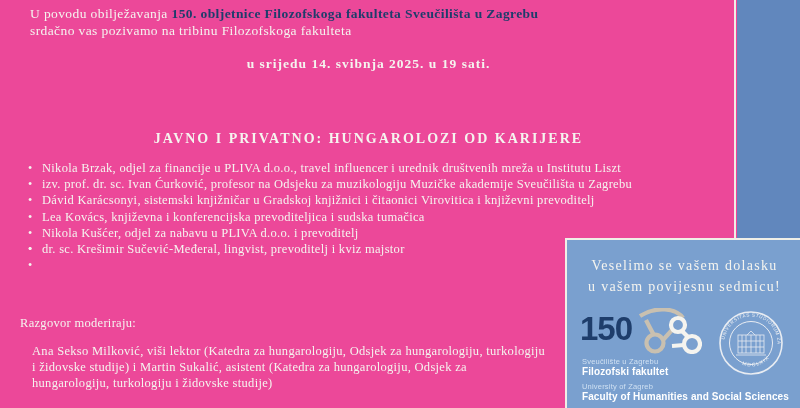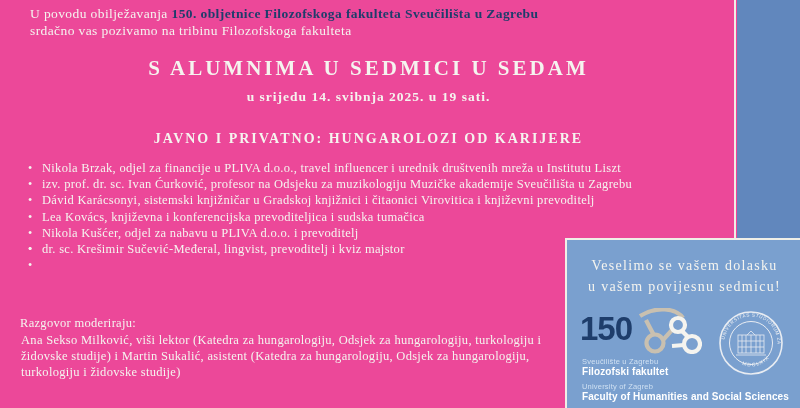--- a/index.html
+++ b/index.html
@@ -25,21 +25,21 @@
 
   .participants{position:absolute;left:28px;top:160px;width:706px;margin:0;padding:0;list-style:none;
     font-size:12.5px;line-height:16.2px;letter-spacing:.3px;}
   .participants li{position:relative;padding-left:14px;}
   .participants li.narrow{max-width:533px;}
   .bullet{position:absolute;left:0;top:0;font-size:12px;}
 
   .moderators{position:absolute;left:20px;top:316px;width:538px;
     font-size:12.5px;line-height:15.9px;letter-spacing:.3px;}
   .moderators .mod-label{margin:0 0 1px 0;}
-  .moderators .mod-text{margin:1px;}
+  .moderators .mod-text{margin:12px;}
 
   .panel{position:absolute;left:565px;top:238px;width:239px;height:174px;
     background:#7aa0cf;border:2px solid #f0efe7;box-sizing:border-box;}
   .panel-message{margin-top:15px;text-align:center;font-size:14px;line-height:21px;letter-spacing:1.3px;}
   .logo-150{position:absolute;left:13px;top:68px;}
   .inst-block{position:absolute;left:15px;top:117px;font-family:"Liberation Sans","DejaVu Sans",sans-serif;}
   .inst-small{font-size:7.5px;line-height:9px;color:#cfe0f2;letter-spacing:.2px;}
   .inst-bold{font-size:10px;line-height:11px;font-weight:bold;color:#ffffff;letter-spacing:.1px;}
   .inst-gap{height:5px;}
   .seal{position:absolute;left:151px;top:70px;}
@@ -51,21 +51,20 @@
 
   <div class="right-strip"></div>
   <div class="vert-divider"></div>
 
   <div class="intro">
     <span>U povodu obilježavanja </span><span class="bold-navy">150. obljetnice Filozofskoga fakulteta Sveučilišta u Zagrebu</span><br>
     <span>srdačno vas pozivamo na tribinu Filozofskoga fakulteta</span>
   </div>
 
   <div class="title-block">
-    <div class="event-title">S ALUMNIMA U SEDMICI U SEDAM</div>
     <div class="event-date">u srijedu 14. svibnja 2025. u 19 sati.</div>
   </div>
 
   <div class="event-topic">JAVNO I PRIVATNO: HUNGAROLOZI OD KARIJERE</div>
 
   <ul class="participants">
     <li><span class="bullet">•</span><span>Nikola Brzak, odjel za financije u PLIVA d.o.o., travel influencer i urednik društvenih mreža u Institutu Liszt</span></li>
     <li><span class="bullet">•</span><span>izv. prof. dr. sc. Ivan Ćurković, profesor na Odsjeku za muzikologiju Muzičke akademije Sveučilišta u Zagrebu</span></li>
     <li><span class="bullet">•</span><span>Dávid Karácsonyi, sistemski knjižničar u Gradskoj knjižnici i čitaonici Virovitica i književni prevoditelj</span></li>
     <li><span class="bullet">•</span><span>Lea Kovács, književna i konferencijska prevoditeljica i sudska tumačica</span></li>

